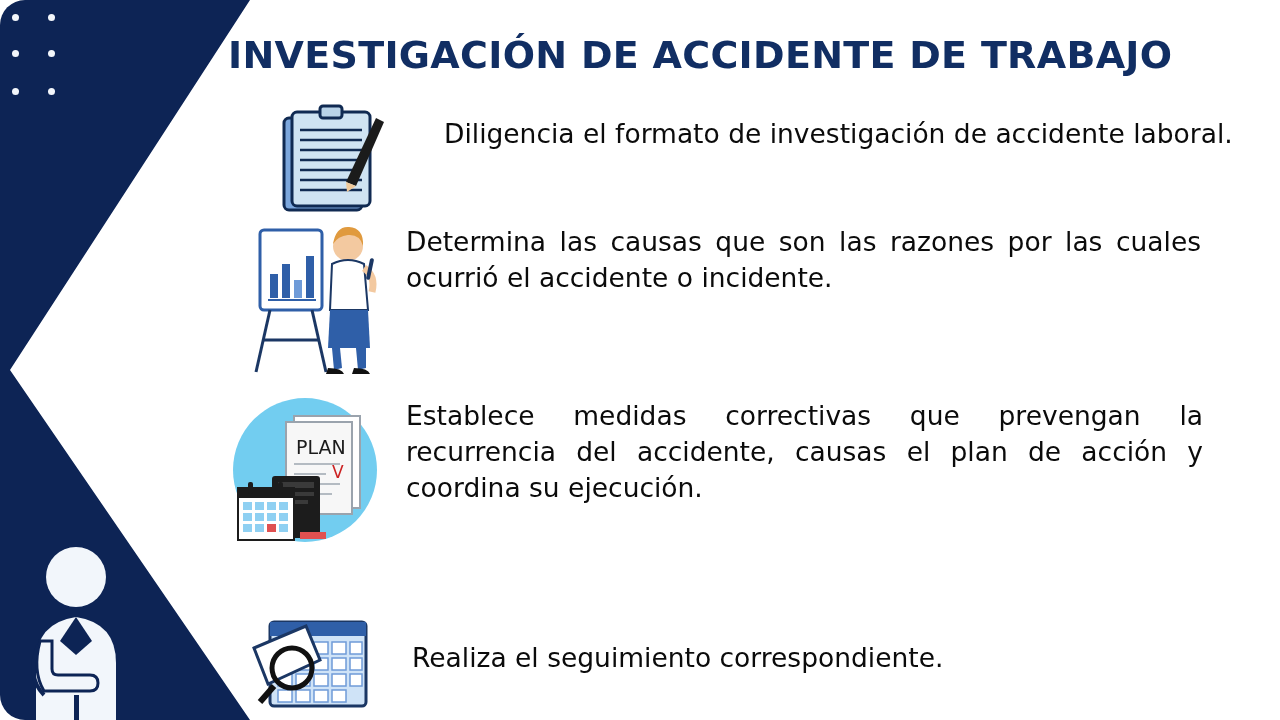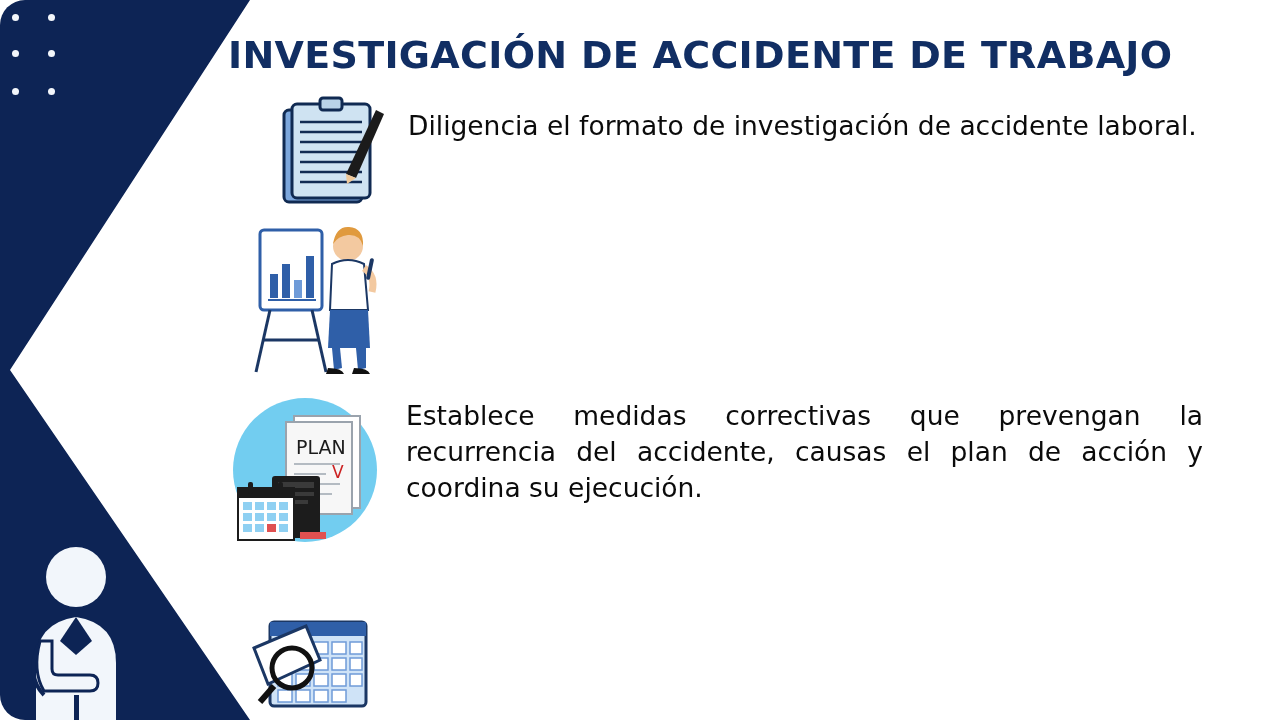--- a/index.html
+++ b/index.html
@@ -81,21 +81,21 @@
     color: #0b0b0b;
     font-size: 26.5px;
     line-height: 36px;
     text-align: justify;
     text-justify: inter-word;
   }
   .row .text.nojustify {
     text-align: left;
   }
 
-  #row1 { left: 272px; top: 96px; }
+  #row1 { left: 272px; top: 104px; gap: 36px; }
   #row1 .icon-box { width: 118px; height: 112px; }
   #row1 .text { width: 795px; margin-left: 18px; margin-top: 12px; }
 
   #row2 { left: 248px; top: 222px; }
   #row2 .icon-box { width: 140px; height: 155px; }
   #row2 .text { width: 795px; margin-left: 18px; margin-top: 2px; }
 
   #row3 { left: 228px; top: 392px; }
   #row3 .icon-box { width: 155px; height: 158px; }
   #row3 .text { width: 797px; margin-left: 23px; margin-top: 6px; }
@@ -177,20 +177,21 @@
         <path d="M84 42 Q100 34 116 42 L120 88 L82 88 Z" fill="#ffffff" stroke="#1b3764" stroke-width="2"></path>
         <path d="M82 88 L120 88 L122 126 L80 126 Z" fill="#2f5fa8"></path>
         <path d="M84 126 L92 126 L94 146 L86 148 Z" fill="#2f5fa8"></path>
         <path d="M108 126 L118 126 L118 146 L110 148 Z" fill="#2f5fa8"></path>
         <path d="M80 146 Q94 146 96 152 L78 152 Z" fill="#111"></path>
         <path d="M106 146 Q120 146 122 152 L104 152 Z" fill="#111"></path>
         <path d="M116 46 Q128 54 124 70" fill="none" stroke="#f3c9a0" stroke-width="7"></path>
         <rect x="120" y="36" width="4" height="22" rx="2" fill="#1b3764" transform="rotate(12 122 47)"></rect>
       </svg>
     </div>
+    <div class="text">Determina las causas que son las razones por las cuales ocurrió el accidente o incidente.</div>
   </div>
 
   <div class="row" id="row3">
     <div class="icon-box">
       <svg viewBox="0 0 155 158" width="155" height="158">
         <circle cx="77" cy="78" r="72" fill="#72cdf0"></circle>
 
         <rect x="66" y="24" width="66" height="92" fill="#ffffff" stroke="#9aa3ad" stroke-width="2"></rect>
         <rect x="58" y="30" width="66" height="92" fill="#f7f7f7" stroke="#9aa3ad" stroke-width="2"></rect>
         <text x="68" y="62" font-family="DejaVu Sans, sans-serif" font-size="19" fill="#1b1b1b">PLAN</text>
@@ -258,15 +259,16 @@
           <rect x="64" y="82" width="14" height="12"></rect>
             <rect x="82" y="82" width="14" height="12"></rect>
         </g>
 
         <path d="M4 40 L56 18 L70 52 L18 76 Z" fill="#ffffff" stroke="#1b3764" stroke-width="3"></path>
 
         <circle cx="42" cy="60" r="20" fill="none" stroke="#111111" stroke-width="5"></circle>
         <line x1="24" y1="78" x2="10" y2="94" stroke="#111111" stroke-width="6"></line>
       </svg>
     </div>
+    <div class="text nojustify">Realiza el seguimiento correspondiente.</div>
   </div>
 
 </div>
 
 </body></html>

